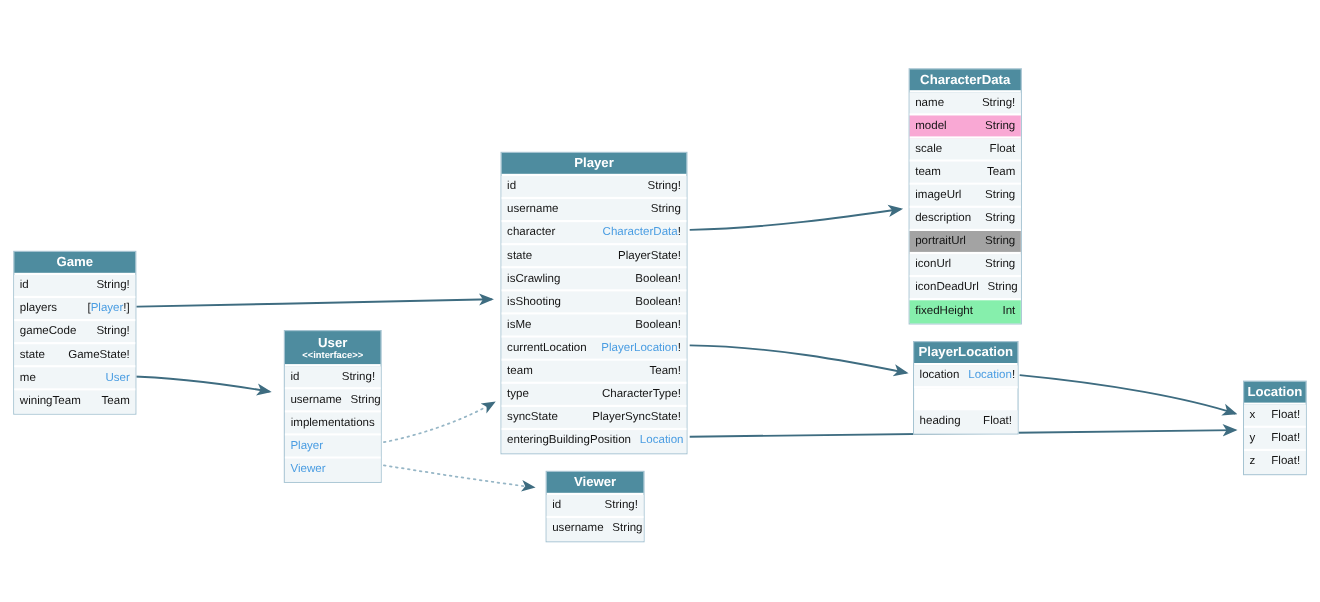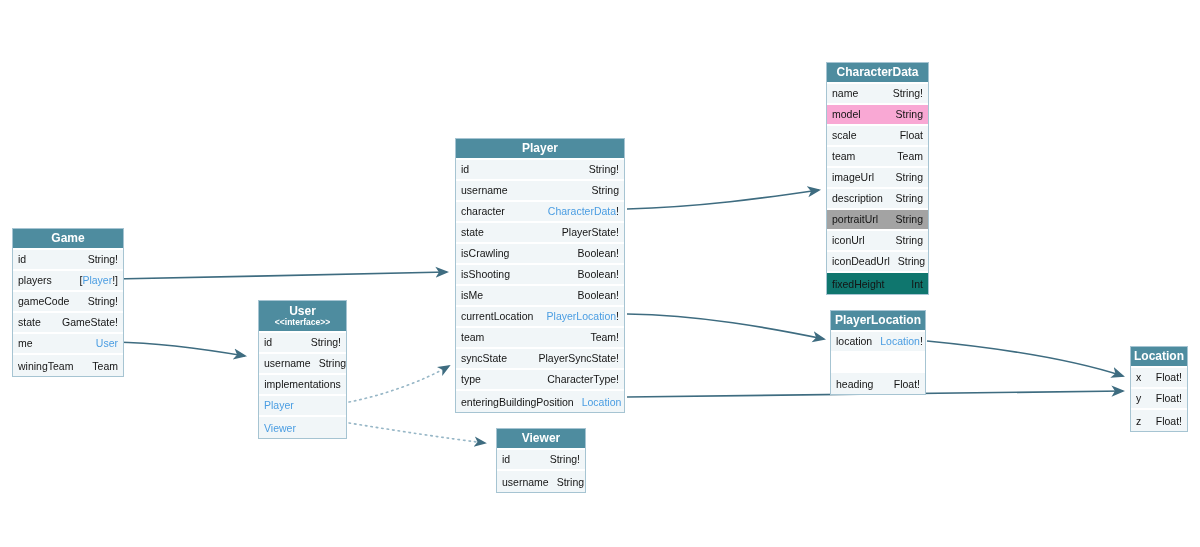--- a/index.html
+++ b/index.html
@@ -5,21 +5,21 @@
   html,body{margin:0;padding:0;background:#ffffff;}
   body{font-family:"Liberation Sans",sans-serif;}
   .canvas{position:relative;width:1200px;height:547px;background:#ffffff;overflow:hidden;}
   #edges{position:absolute;left:0;top:0;width:1200px;height:547px;z-index:1;}
   #tables{position:absolute;left:0;top:0;width:1200px;height:547px;z-index:2;}
   .gv-table{position:absolute;box-sizing:border-box;background:#ffffff;border:1px solid #a6c4d2;cursor:pointer;}
   .gv-header{box-sizing:border-box;display:flex;flex-direction:column;justify-content:center;align-items:center;
     color:#ffffff;font-weight:bold;font-size:12px;line-height:13px;text-align:center;
     border-bottom:2px solid #ffffff;}
   .gv-sub{font-size:8.5px;line-height:9px;font-weight:bold;}
-  .gv-row{box-sizing:border-box;height:21px;display:flex;justify-content:space-between;align-items:flex-end;
+  .gv-row{box-sizing:border-box;height:21px;display:flex;justify-content:space-between;align-items:flex-start;
     padding:0 5px;font-size:10.5px;line-height:19px;color:#141414;white-space:nowrap;overflow:hidden;
     border-bottom:2px solid #ffffff;}
   .gv-row:last-child{border-bottom:none;}
   .gv-row.center{justify-content:center;}
   .gv-name{flex:0 0 auto;}
   .gv-type{flex:0 0 auto;margin-left:8px;}
 </style>
 </head>
 <body>
 
@@ -131,28 +131,28 @@
         </div>
         <div class="gv-row" style="background: rgb(241, 246, 248);">
           <span class="gv-name">currentLocation</span>
           <span class="gv-type"><span style="color: rgb(74, 157, 226);">PlayerLocation</span><span>!</span></span>
         </div>
         <div class="gv-row" style="background: rgb(241, 246, 248);">
           <span class="gv-name">team</span>
           <span class="gv-type"><span>Team!</span></span>
         </div>
         <div class="gv-row" style="background: rgb(241, 246, 248);">
+          <span class="gv-name">type</span>
+          <span class="gv-type"><span>CharacterType!</span></span>
+        </div>
+        <div class="gv-row" style="background: rgb(241, 246, 248);">
           <span class="gv-name">syncState</span>
           <span class="gv-type"><span>PlayerSyncState!</span></span>
         </div>
         <div class="gv-row" style="background: rgb(241, 246, 248);">
-          <span class="gv-name">type</span>
-          <span class="gv-type"><span>CharacterType!</span></span>
-        </div>
-        <div class="gv-row" style="background: rgb(241, 246, 248);">
           <span class="gv-name">enteringBuildingPosition</span>
           <span class="gv-type"><span style="color: rgb(74, 157, 226);">Location</span></span>
         </div>
       </div>
       <div class="gv-table" style="left: 496px; top: 428px; width: 90px; border-color: rgb(166, 196, 210);">
         <div class="gv-header" style="background: rgb(78, 140, 159); color: rgb(255, 255, 255); height: 21px;">
           <span>Viewer</span>
         </div>
         <div class="gv-row" style="background: rgb(241, 246, 248);">
           <span class="gv-name">id</span>
@@ -196,21 +196,21 @@
           <span class="gv-type"><span>String</span></span>
         </div>
         <div class="gv-row" style="background: rgb(241, 246, 248);">
           <span class="gv-name">iconUrl</span>
           <span class="gv-type"><span>String</span></span>
         </div>
         <div class="gv-row" style="background: rgb(241, 246, 248);">
           <span class="gv-name">iconDeadUrl</span>
           <span class="gv-type"><span>String</span></span>
         </div>
-        <div class="gv-row" style="background: #0f766e;">
+        <div class="gv-row" style="background: #86efac;">
           <span class="gv-name">fixedHeight</span>
           <span class="gv-type"><span>Int</span></span>
         </div>
       </div>
       <div class="gv-table" style="left: 830px; top: 310px; width: 96px; border-color: rgb(166, 196, 210);">
         <div class="gv-header" style="background: rgb(78, 140, 159); color: rgb(255, 255, 255); height: 21px;">
           <span>PlayerLocation</span>
         </div>
         <div class="gv-row" style="background: rgb(241, 246, 248);">
           <span class="gv-name">location</span>

